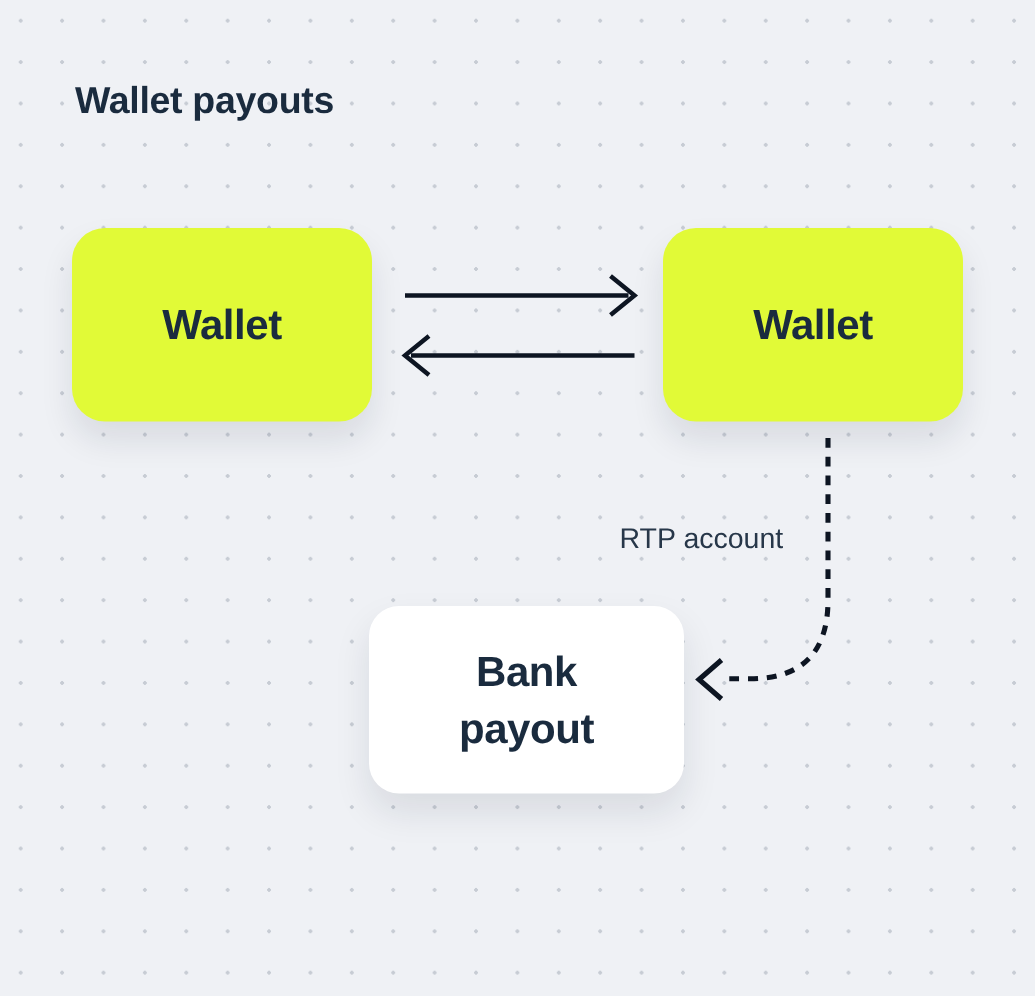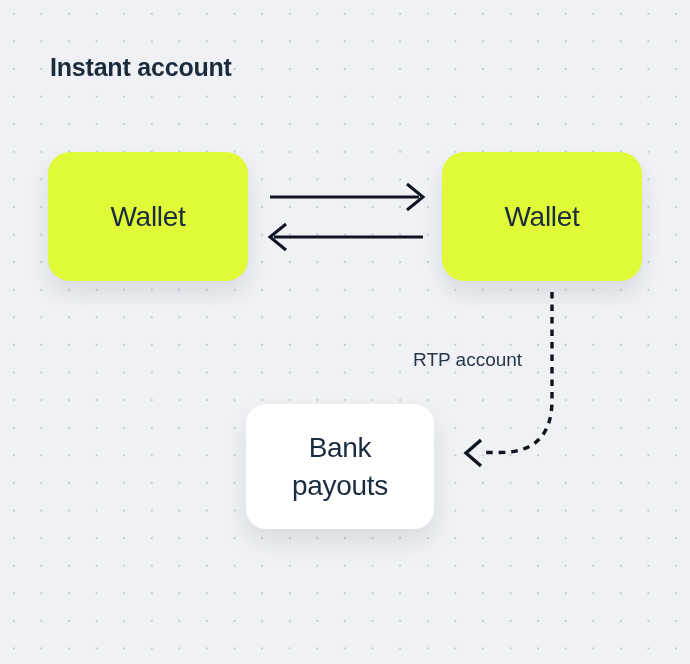--- a/index.html
+++ b/index.html
@@ -26,37 +26,37 @@
     font-weight: 700;
     letter-spacing: -0.2px;
     color: #1a2b3e;
   }
   .node {
     position: absolute;
     display: flex;
     flex-direction: column;
     align-items: center;
     justify-content: center;
-    font-weight: 400;
+    font-weight: 700;
     font-size: 28px;
     letter-spacing: -0.3px;
     color: #1a2b3e;
     text-align: center;
   }
   .node.wallet {
     width: 200px;
     height: 129px;
     border-radius: 22px;
     background: #e1fa37;
     box-shadow: 0 12px 22px rgba(22, 34, 50, 0.10);
   }
   .node.wallet-left  { left: 48px;  top: 152px; }
   .node.wallet-right { left: 442px; top: 152px; }
   .node.bank {
-    width: 188px;
+    width: 210px;
     height: 125px;
     left: 246px;
     top: 404px;
     border-radius: 20px;
     background: #ffffff;
     box-shadow: 0 12px 24px rgba(22, 34, 50, 0.10);
     line-height: 38px;
   }
   .arrows-layer {
     position: absolute;
@@ -73,33 +73,33 @@
     font-size: 19px;
     font-weight: 400;
     color: #273749;
   }
 </style>
 </head>
 <body>
 
 <div class="stage">
 
-  <div class="title">Instant account</div>
+  <div class="title">Wallet payouts</div>
 
   <div class="node wallet wallet-left">
     <span>Wallet</span>
   </div>
 
   <div class="node wallet wallet-right">
     <span>Wallet</span>
   </div>
 
   <div class="node bank">
     <span>Bank</span>
-    <span>payouts</span>
+    <span>payout</span>
   </div>
 
   <svg class="arrows-layer" viewBox="0 0 690 664" xmlns="http://www.w3.org/2000/svg">
 
     <g stroke="#0d1522" stroke-width="3" fill="none" stroke-linejoin="miter">
       <path d="M270 197 H419"></path>
       <path d="M407 184 L423 197 L407 210"></path>
     </g>
 
     <g stroke="#0d1522" stroke-width="3" fill="none" stroke-linejoin="miter">

